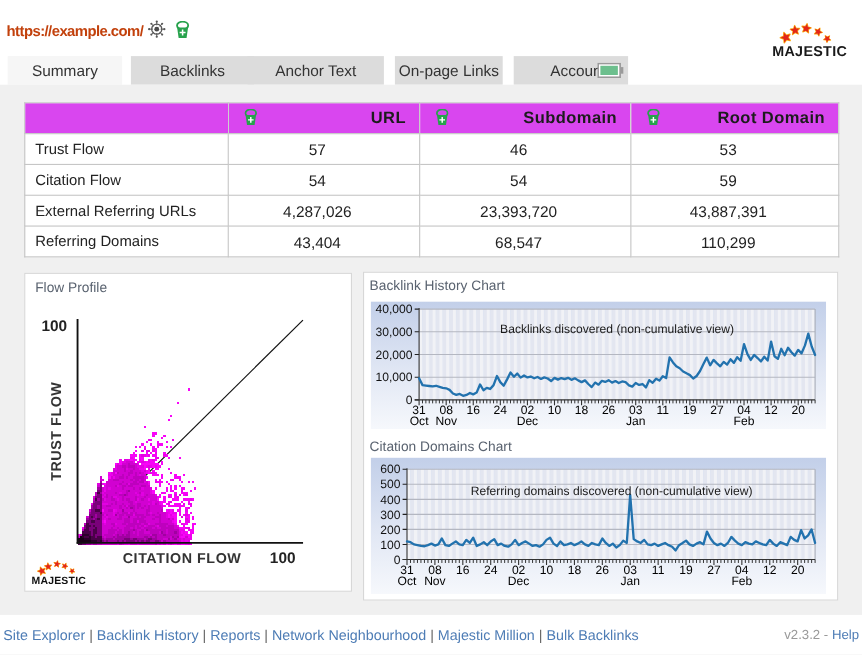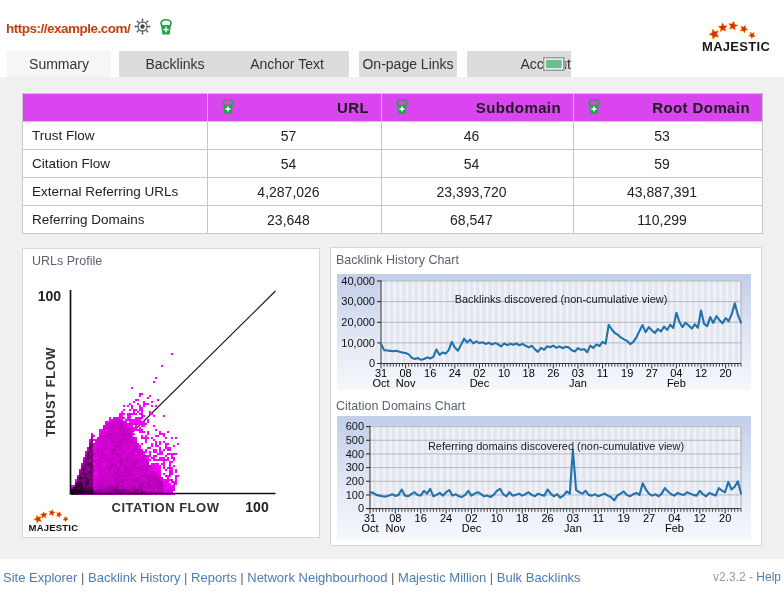--- a/index.html
+++ b/index.html
@@ -53,21 +53,21 @@
     <path d="M28.42,11.22L29.82,13.90L32.85,13.88L30.73,16.05L31.69,18.92L28.97,17.57L26.53,19.37L26.98,16.37L24.51,14.61L27.50,14.11Z" fill="#e3261a" stroke="#fcaf17" stroke-width="1.23" stroke-linejoin="round" paint-order="stroke"></path>
     <path d="M39.76,9.57L40.42,12.52L43.36,13.29L40.75,14.83L40.93,17.85L38.66,15.85L35.83,16.96L37.04,14.18L35.12,11.83L38.13,12.12Z" fill="#e3261a" stroke="#fcaf17" stroke-width="1.23" stroke-linejoin="round" paint-order="stroke"></path>
     <path d="M51.41,13.56L51.30,16.17L53.57,17.46L51.05,18.17L50.53,20.73L49.08,18.55L46.48,18.84L48.10,16.79L47.02,14.41L49.47,15.32Z" fill="#e3261a" stroke="#fcaf17" stroke-width="1.06" stroke-linejoin="round" paint-order="stroke"></path>
     <path d="M60.19,20.60L59.48,22.83L61.15,24.47L58.81,24.50L57.76,26.59L57.02,24.37L54.70,24.02L56.58,22.63L56.20,20.32L58.11,21.67Z" fill="#e3261a" stroke="#fcaf17" stroke-width="0.95" stroke-linejoin="round" paint-order="stroke"></path>
 <text x="8" y="39" font-size="13px" font-weight="bold" fill="#191919" letter-spacing="0.3">MAJESTIC</text>
 </svg>
 <div class="tab act" style="left:7px;width:104px">Summary</div>
 <div class="tab" style="left:119px;width:112px">Backlinks</div>
 <div class="tab" style="left:225px;width:124px">Anchor Text</div>
 <div class="tab" style="left:359px;width:98px">On-page Links</div>
-<div class="tab" style="left:467px;width:104px;text-align:right;padding-left:13px">Account<svg style="position:absolute;right:4px;top:6px" width="24" height="14" viewBox="0 0 24 14">
+<div class="tab" style="left:467px;width:104px;text-align:center;padding-left:13px">Account<svg style="position:absolute;right:4px;top:6px" width="24" height="14" viewBox="0 0 24 14">
 <rect x="0.75" y="0.75" width="20" height="12.5" fill="#fff" stroke="#9a9a9a" stroke-width="1.5"></rect>
 <rect x="2.8" y="2.8" width="15.9" height="8.4" fill="#6cbf8d"></rect>
 <rect x="21.3" y="4" width="2.5" height="6" fill="#9a9a9a"></rect>
 </svg></div>
 
 <div class="content"></div>
 <table>
 <colgroup>
       <col style="width:185px">
       <col style="width:174px">
@@ -106,30 +106,30 @@
         <td class="num">59</td>
       </tr>
 <tr>
         <td class="lab">External Referring URLs</td>
         <td class="num">4,287,026</td>
         <td class="num">23,393,720</td>
         <td class="num">43,887,391</td>
       </tr>
 <tr>
         <td class="lab">Referring Domains</td>
-        <td class="num">23,648</td>
+        <td class="num">43,404</td>
         <td class="num">68,547</td>
         <td class="num">110,299</td>
       </tr>
 
 </tbody>
   </table>
 
 <div class="panel" style="left:22px;top:248px;width:298px;height:290px">
-<div class="ptitle" style="left:9px;top:5px">URLs Profile</div>
+<div class="ptitle" style="left:9px;top:5px">Flow Profile</div>
 <svg width="296" height="288" viewBox="0 0 296 288" style="position:absolute;left:0;top:0">
 <line x1="47.5" y1="244.5" x2="252.4" y2="42" stroke="#111" stroke-width="1.1"></line>
 <g shape-rendering="crispEdges">
         <rect x="147.5" y="104.0" width="2" height="2" fill="#f804f8"></rect>
         <rect x="137.5" y="116.0" width="2" height="2" fill="#f804f8"></rect>
         <rect x="131.5" y="128.0" width="2" height="2" fill="#f804f8"></rect>
         <rect x="129.5" y="132.0" width="2" height="2" fill="#f804f8"></rect>
         <rect x="107.5" y="138.0" width="2" height="2" fill="#f804f8"></rect>
         <rect x="115.5" y="144.0" width="4" height="2" fill="#f804f8"></rect>
         <rect x="115.5" y="146.0" width="2" height="2" fill="#f804f8"></rect>

